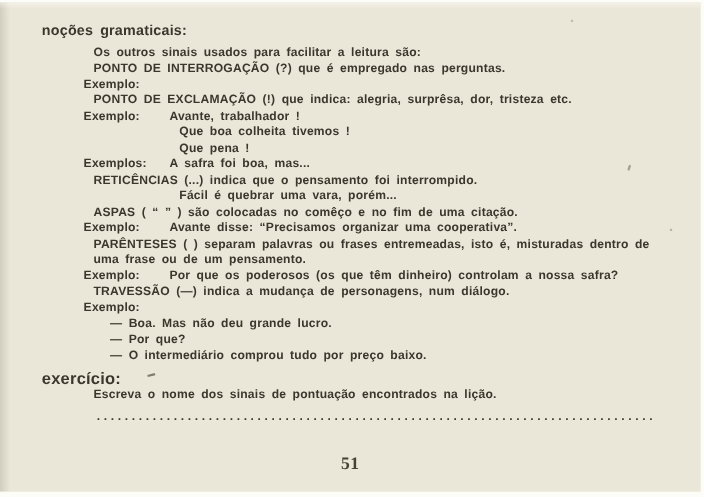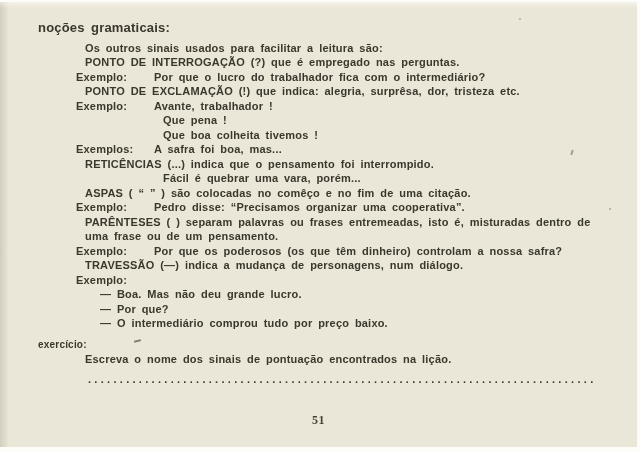--- a/index.html
+++ b/index.html
@@ -40,21 +40,21 @@
     word-spacing:2.5px;
     white-space:nowrap;
   }
   .h1{
     margin-left:38px;
     font-size:13px;
     margin-bottom:5px;
   }
   .h2{
     margin-left:38px;
-    font-size:10px;
+    font-size:15px;
     margin-top:7px;
   }
   .body{margin-left:85px;}
   .cont{margin-left:163px;}
   .dialog{margin-left:100px;}
   .labeled,.labeledd{display:flex;margin-left:76px;}
   .labeled .lab{flex:0 0 78px;}
   .labeledd .lab{flex:0 0 67px;}
   .dotted{
     margin:5px 0 0 88px;
@@ -65,21 +65,21 @@
     letter-spacing:3.3px;
     line-height:14px;
     white-space:nowrap;
     overflow:hidden;
   }
   .pagenum{
     margin-top:27px;
     text-align:center;
     font-family:"Liberation Serif", serif;
     font-weight:700;
-    font-size:12px;
+    font-size:16px;
     color:#454236;
     letter-spacing:0.5px;
   }
   .speck{
     position:absolute;
     background:#5d594a;
     pointer-events:none;
   }
   .speck.s1{left:134px;top:338px;width:7px;height:1.6px;transform:rotate(-14deg);opacity:0.75;}
   .speck.s2{left:571px;top:148px;width:2px;height:5px;transform:rotate(18deg);opacity:0.5;}
@@ -91,39 +91,38 @@
 <body>
 
 <div class="page">
   <div class="line h1">noções gramaticais:</div>
 
   <div id="lines">
       <div class="line body">Os outros sinais usados para facilitar a leitura são:</div>
       <div class="line body">PONTO DE INTERROGAÇÃO (?) que é empregado nas perguntas.</div>
       <div class="line labeled">
         <span class="lab">Exemplo:</span>
-        <span class="tx">Por que o lucro do trabalhador fica com o intermediário?</span>
       </div>
       <div class="line body">PONTO DE EXCLAMAÇÃO (!) que indica: alegria, surprêsa, dor, tristeza etc.</div>
       <div class="line labeled">
         <span class="lab">Exemplo:</span>
         <span class="tx">Avante, trabalhador !</span>
       </div>
+      <div class="line cont">Que boa colheita tivemos !</div>
       <div class="line cont">Que pena !</div>
-      <div class="line cont">Que boa colheita tivemos !</div>
       <div class="line labeled">
         <span class="lab">Exemplos:</span>
         <span class="tx">A safra foi boa, mas...</span>
       </div>
       <div class="line body">RETICÊNCIAS (...) indica que o pensamento foi interrompido.</div>
       <div class="line cont">Fácil é quebrar uma vara, porém...</div>
       <div class="line body">ASPAS ( “ ” ) são colocadas no comêço e no fim de uma citação.</div>
       <div class="line labeled">
         <span class="lab">Exemplo:</span>
-        <span class="tx">Pedro disse: “Precisamos organizar uma cooperativa”.</span>
+        <span class="tx">Avante disse: “Precisamos organizar uma cooperativa”.</span>
       </div>
       <div class="line body">PARÊNTESES ( ) separam palavras ou frases entremeadas, isto é, misturadas dentro de</div>
       <div class="line body">uma frase ou de um pensamento.</div>
       <div class="line labeled">
         <span class="lab">Exemplo:</span>
         <span class="tx">Por que os poderosos (os que têm dinheiro) controlam a nossa safra?</span>
       </div>
       <div class="line body">TRAVESSÃO (—) indica a mudança de personagens, num diálogo.</div>
       <div class="line labeledd">
         <span class="lab">Exemplo:</span>

